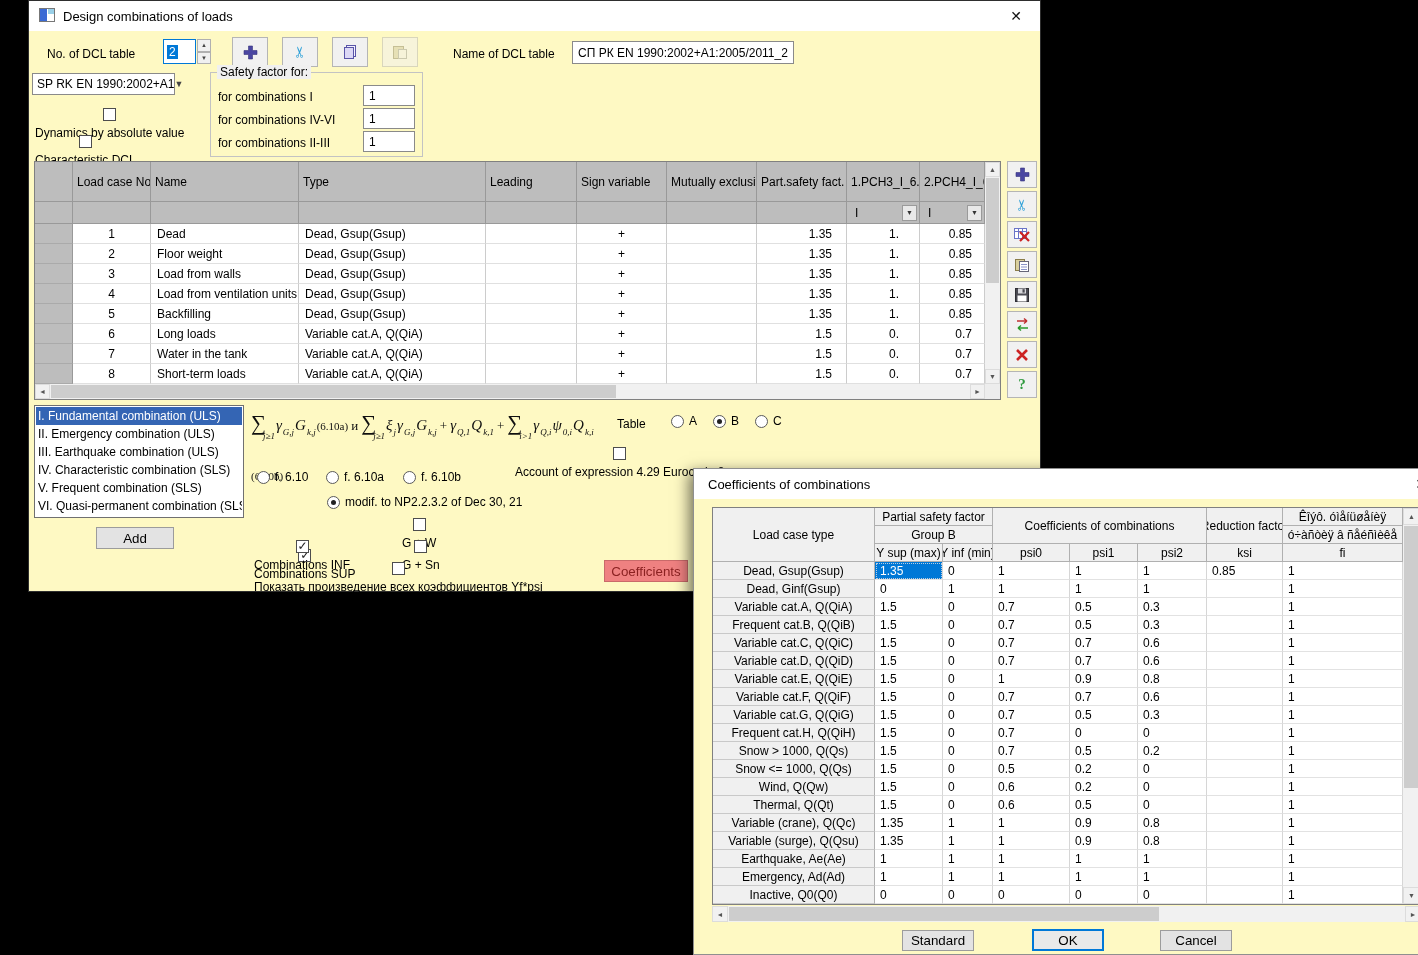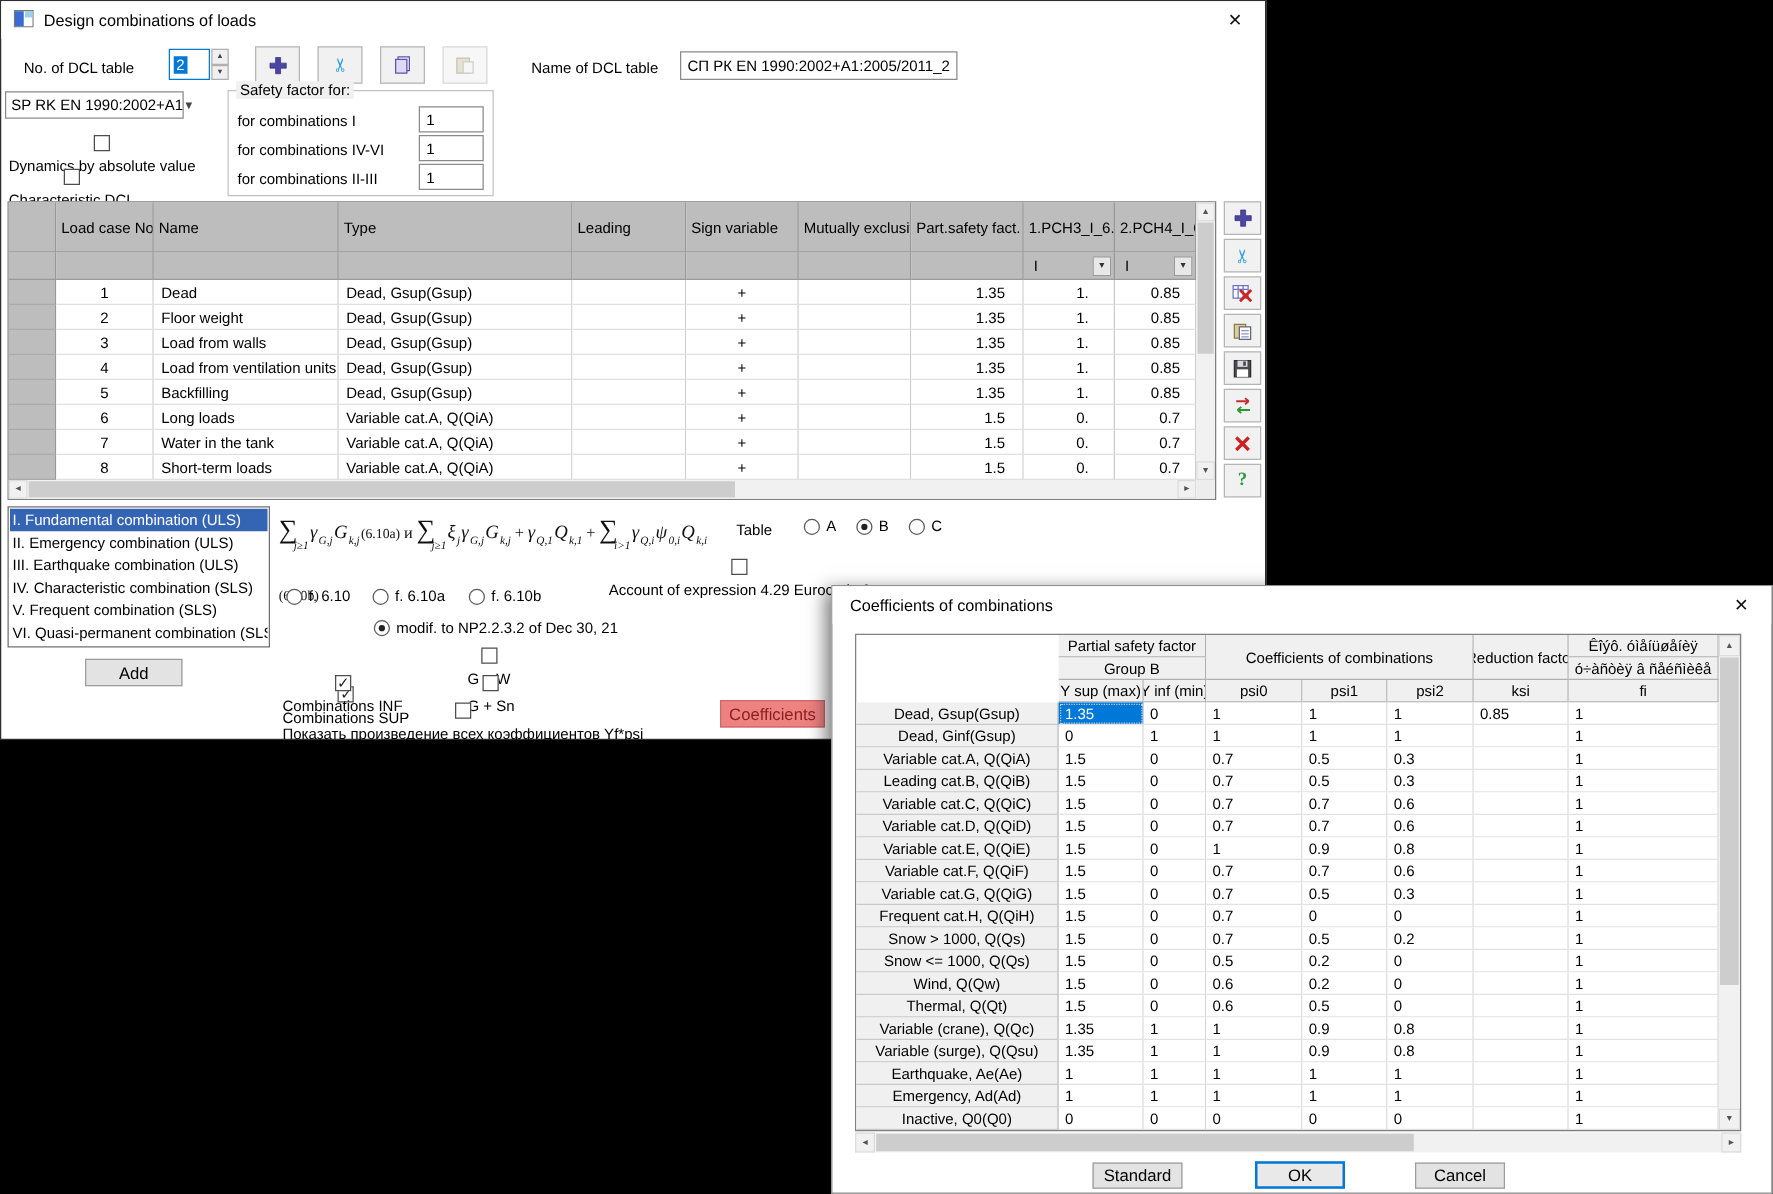--- a/index.html
+++ b/index.html
@@ -1,18 +1,18 @@
 <!DOCTYPE html>
 <html><head>
 <meta charset="utf-8">
 <style>
   html,body{margin:0;padding:0;width:1418px;height:955px;background:#000;overflow:hidden;
     font-family:"Liberation Sans",sans-serif;font-size:12px;color:#000;}
   *{box-sizing:border-box;}
-  .dialog{position:absolute;background:#ffffff;}
+  .dialog{position:absolute;background:#fef9c3;margin-left:28px;}
   #dlg1{left:0;top:0;width:1013px;height:592px;border:1px solid #2e2e2e;}
   #dlg2{left:665px;top:468px;width:753px;height:487px;border:1px solid #8f8f8f;box-shadow:-4px 4px 14px rgba(0,0,0,.55);}
   .titlebar{position:absolute;left:0;top:0;right:0;height:30px;background:#fff;display:flex;align-items:center;padding:0 10px;}
   .titlebar .ttl{font-size:13px;margin-left:8px;white-space:nowrap;}
   .close{margin-left:auto;width:28px;height:22px;display:flex;align-items:center;justify-content:center;font-size:14px;color:#111;}
   .lbl{position:absolute;white-space:nowrap;}
   .textbox{position:absolute;background:#fff;border:1px solid #8a8a8a;display:flex;align-items:center;padding:0 5px;white-space:nowrap;overflow:hidden;}
   .combo{position:absolute;background:#fff;border:1px solid #8a8a8a;display:flex;align-items:center;padding:0 4px;white-space:nowrap;}
   .combo .arr{margin-left:auto;color:#444;font-size:9px;}
   .spinwrap{position:absolute;left:134px;top:38px;display:flex;}
@@ -420,20 +420,21 @@
         <span>f. 6.10b</span>
       </div>
     </div>
 
   <div id="dlg2" class="dialog">
     <div class="titlebar">
       <span class="ttl" style="margin-left:4px">Coefficients of combinations</span>
       <span class="close">✕</span>
     </div>
     <div id="coefTable" class="grid">
+        <div class="gc ch" style="left: 0px; top: 0px; width: 162px; height: 54px;">Load case type</div>
         <div class="gc ch" style="left: 162px; top: 0px; width: 118px; height: 18px;">Partial safety factor</div>
         <div class="gc ch" style="left: 162px; top: 18px; width: 118px; height: 18px;">Group B</div>
         <div class="gc ch" style="left: 162px; top: 36px; width: 68px; height: 18px;">Y sup (max)</div>
         <div class="gc ch" style="left: 230px; top: 36px; width: 50px; height: 18px;">Y inf (min)</div>
         <div class="gc ch" style="left: 280px; top: 0px; width: 214px; height: 36px;">Coefficients of combinations</div>
         <div class="gc ch" style="left: 280px; top: 36px; width: 77px; height: 18px;">psi0</div>
         <div class="gc ch" style="left: 357px; top: 36px; width: 68px; height: 18px;">psi1</div>
         <div class="gc ch" style="left: 425px; top: 36px; width: 69px; height: 18px;">psi2</div>
         <div class="gc ch" style="left: 494px; top: 0px; width: 76px; height: 36px;">Reduction factor</div>
         <div class="gc ch" style="left: 494px; top: 36px; width: 76px; height: 18px;">ksi</div>
@@ -457,21 +458,21 @@
         <div class="gc cv" style="left: 494px; top: 72px; width: 76px; height: 18px;"></div>
         <div class="gc cv" style="left: 570px; top: 72px; width: 120px; height: 18px;">1</div>
         <div class="gc cl" style="left: 0px; top: 90px; width: 162px; height: 18px;">Variable cat.A, Q(QiA)</div>
         <div class="gc cv" style="left: 162px; top: 90px; width: 68px; height: 18px;">1.5</div>
         <div class="gc cv" style="left: 230px; top: 90px; width: 50px; height: 18px;">0</div>
         <div class="gc cv" style="left: 280px; top: 90px; width: 77px; height: 18px;">0.7</div>
         <div class="gc cv" style="left: 357px; top: 90px; width: 68px; height: 18px;">0.5</div>
         <div class="gc cv" style="left: 425px; top: 90px; width: 69px; height: 18px;">0.3</div>
         <div class="gc cv" style="left: 494px; top: 90px; width: 76px; height: 18px;"></div>
         <div class="gc cv" style="left: 570px; top: 90px; width: 120px; height: 18px;">1</div>
-        <div class="gc cl" style="left: 0px; top: 108px; width: 162px; height: 18px;">Leading cat.B, Q(QiB)</div>
+        <div class="gc cl" style="left: 0px; top: 108px; width: 162px; height: 18px;">Frequent cat.B, Q(QiB)</div>
         <div class="gc cv" style="left: 162px; top: 108px; width: 68px; height: 18px;">1.5</div>
         <div class="gc cv" style="left: 230px; top: 108px; width: 50px; height: 18px;">0</div>
         <div class="gc cv" style="left: 280px; top: 108px; width: 77px; height: 18px;">0.7</div>
         <div class="gc cv" style="left: 357px; top: 108px; width: 68px; height: 18px;">0.5</div>
         <div class="gc cv" style="left: 425px; top: 108px; width: 69px; height: 18px;">0.3</div>
         <div class="gc cv" style="left: 494px; top: 108px; width: 76px; height: 18px;"></div>
         <div class="gc cv" style="left: 570px; top: 108px; width: 120px; height: 18px;">1</div>
         <div class="gc cl" style="left: 0px; top: 126px; width: 162px; height: 18px;">Variable cat.C, Q(QiC)</div>
         <div class="gc cv" style="left: 162px; top: 126px; width: 68px; height: 18px;">1.5</div>
         <div class="gc cv" style="left: 230px; top: 126px; width: 50px; height: 18px;">0</div>

